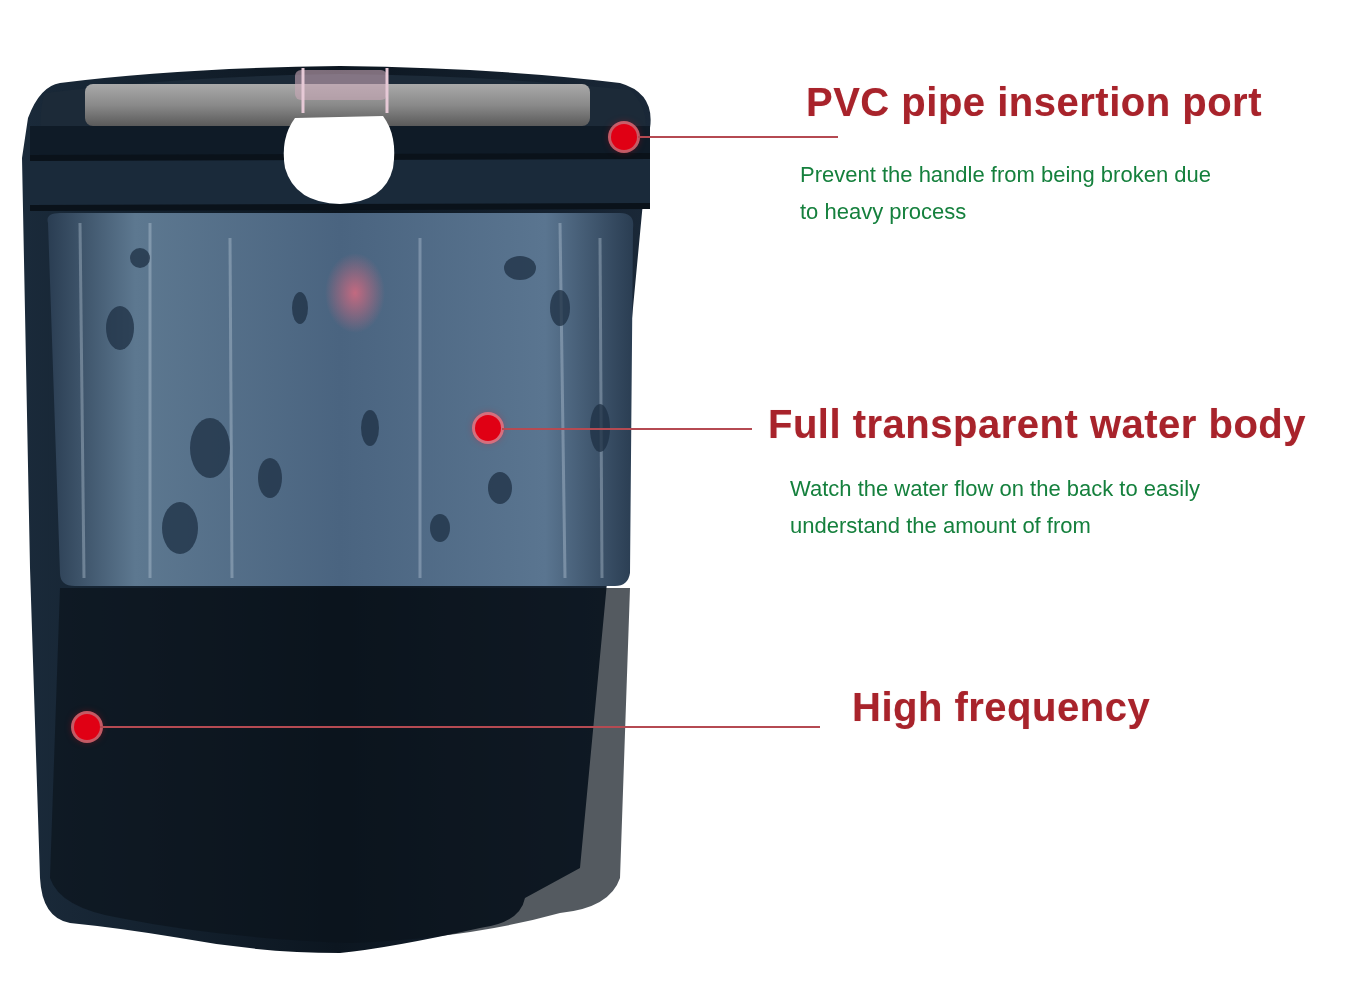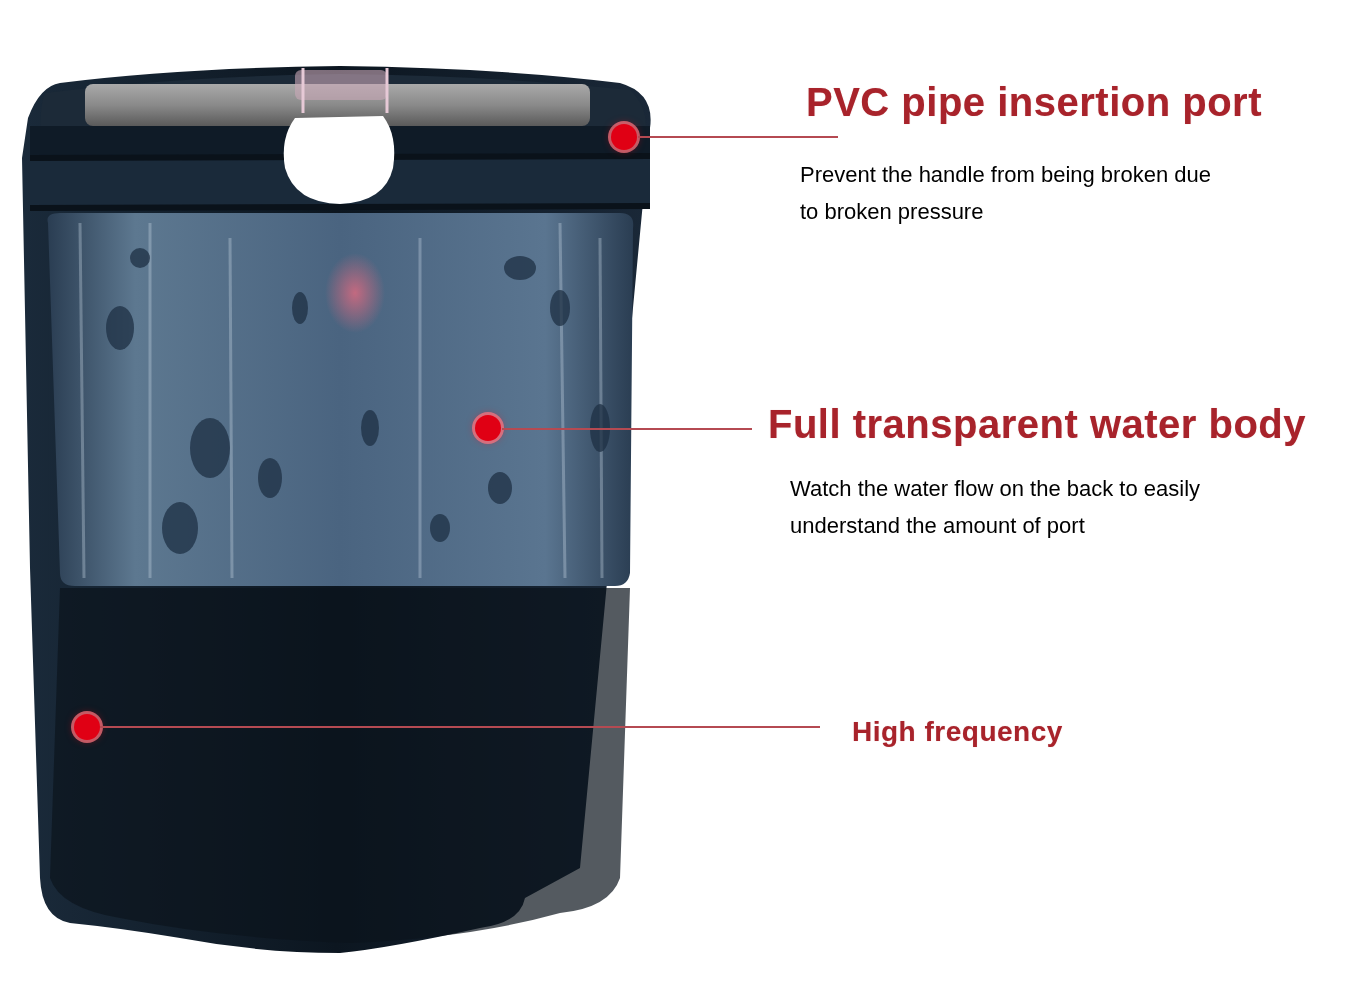--- a/index.html
+++ b/index.html
@@ -1,20 +1,20 @@
 <!DOCTYPE html>
 <html><head>
 <meta charset="utf-8">
 <style>
   html, body { margin:0; padding:0; background:#ffffff; }
   body { width:1351px; height:1000px; position:relative; overflow:hidden; font-family:"Liberation Sans", sans-serif; }
   .stage { position:absolute; left:0; top:0; width:1351px; height:1000px;margin-top:8px; }
   svg.bag { position:absolute; left:0; top:0; }
   .callout-title { position:absolute; color:#a8232b; font-weight:bold; font-family:"Liberation Sans", sans-serif; letter-spacing:0.5px; white-space:nowrap; text-shadow:0 0 1px rgba(168,35,43,0.3); }
-  .callout-desc { position:absolute; color:#000000; font-size:22px; line-height:37px; font-family:"Liberation Sans", sans-serif; }
+  .callout-desc { position:absolute; color:#15803d; font-size:22px; line-height:37px; font-family:"Liberation Sans", sans-serif; }
   .leader { position:absolute; height:2px; background:#b54a52; }
   .dot { position:absolute; width:26px; height:26px; border-radius:50%; background:#e00014; box-shadow:0 0 0 3px rgba(255,120,130,0.7), 0 0 8px rgba(255,0,20,0.6); }
 </style>
 </head>
 <body>
 
 <div class="stage">
 
   <svg class="bag" width="1351" height="1000" viewBox="0 0 1351 1000">
     <defs>
@@ -84,30 +84,30 @@
     <ellipse cx="355" cy="285" rx="30" ry="40" fill="url(#pinkGlow)"></ellipse>
 
     <path d="M60 580 L630 580 L620 870 Q610 900 560 905 Q470 930 350 935 Q220 930 120 910 Q60 900 50 870 Z" fill="#0b141d" opacity="0.7"></path>
   </svg>
 
   <div class="dot" style="left:611px; top:116px;"></div>
   <div class="leader" style="left:638px; top:128px; width:200px;"></div>
   <div class="callout-title" style="left:806px; top:72px; font-size:40px;">PVC pipe insertion port</div>
   <div class="callout-desc" style="left:800px; top:148px;">
     <div>Prevent the handle from being broken due</div>
-    <div>to broken pressure</div>
+    <div>to heavy process</div>
   </div>
 
   <div class="dot" style="left:475px; top:407px;"></div>
   <div class="leader" style="left:502px; top:420px; width:250px;"></div>
   <div class="callout-title" style="left:768px; top:394px; font-size:40px;">Full transparent water body</div>
   <div class="callout-desc" style="left:790px; top:462px;">
     <div>Watch the water flow on the back to easily</div>
-    <div>understand the amount of port</div>
+    <div>understand the amount of from</div>
   </div>
 
   <div class="dot" style="left:74px; top:706px;"></div>
   <div class="leader" style="left:100px; top:718px; width:720px;"></div>
-  <div class="callout-title" style="left:852px; top:693px; font-size:28px; line-height:62px;text-align:center;">
+  <div class="callout-title" style="left:852px; top:668px; font-size:40px; line-height:62px;text-align:center;">
     <div>High frequency</div>
   </div>
 
 </div>
 
 </body></html>

